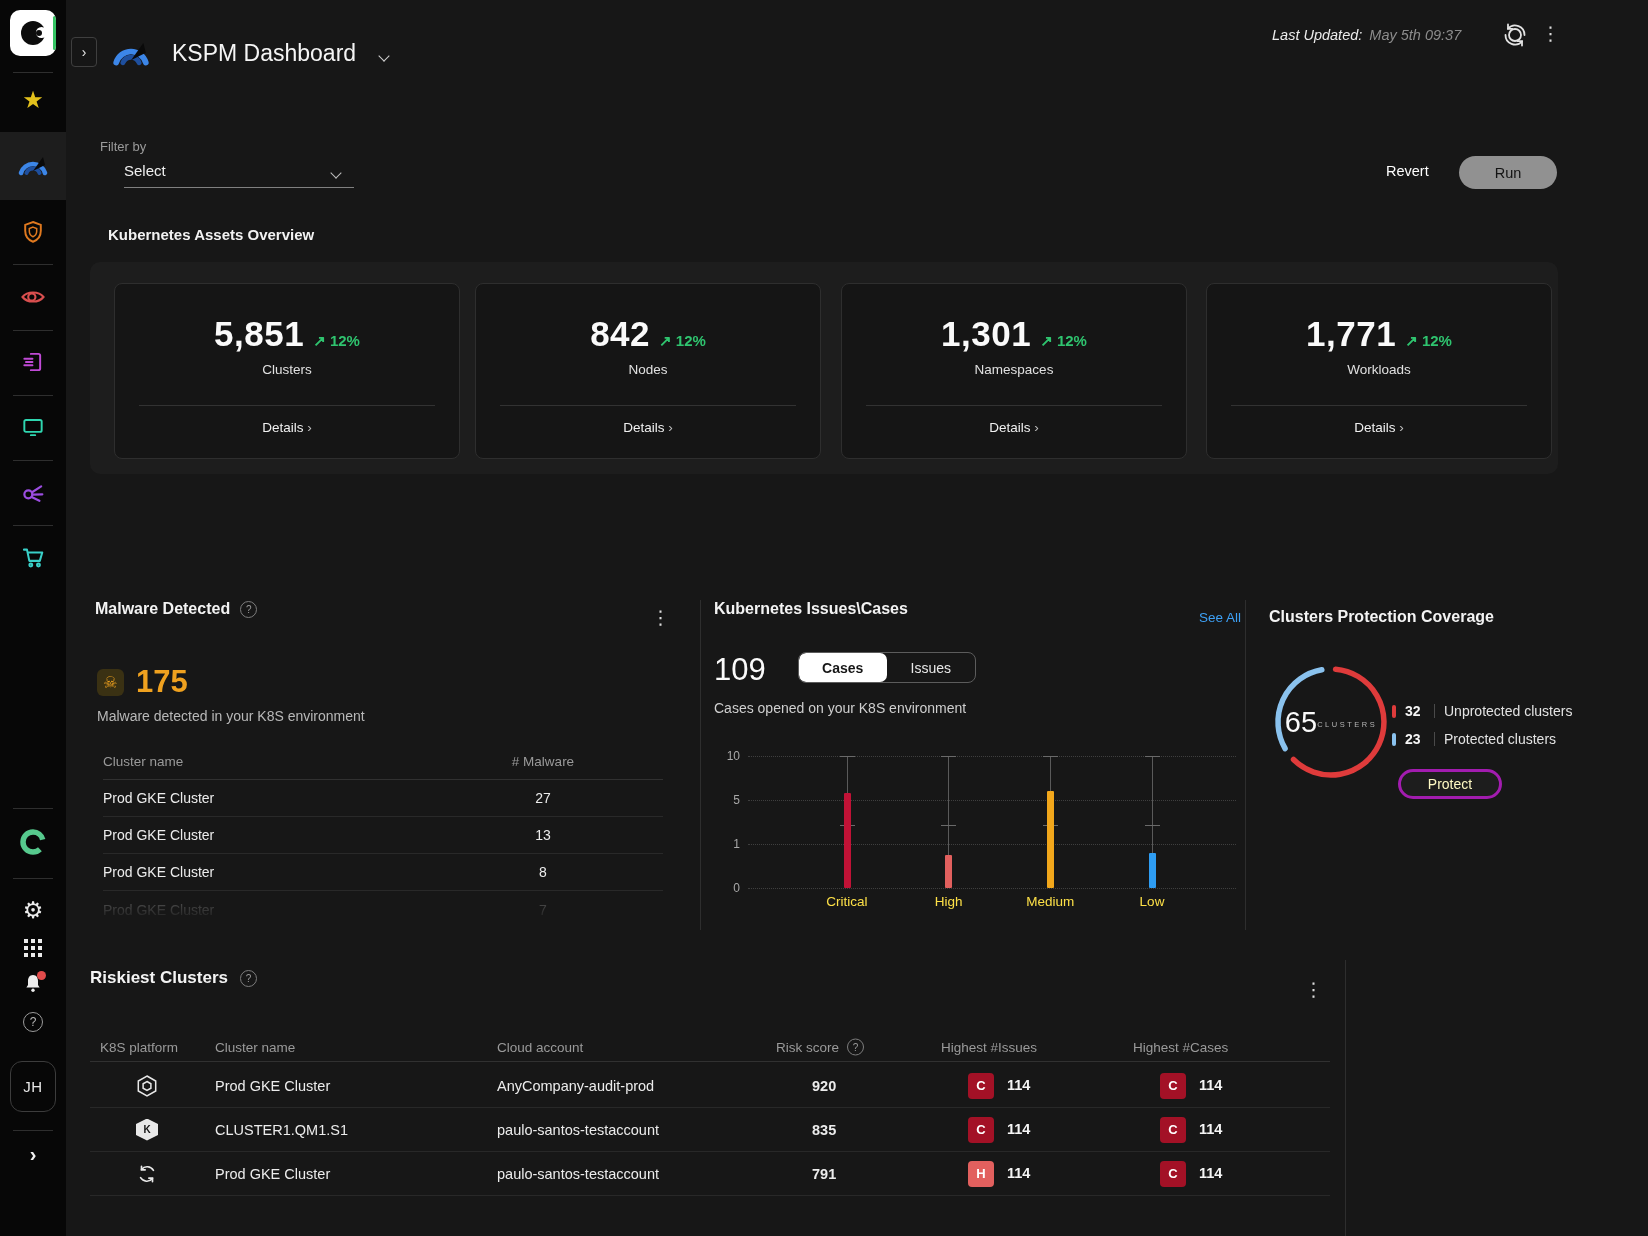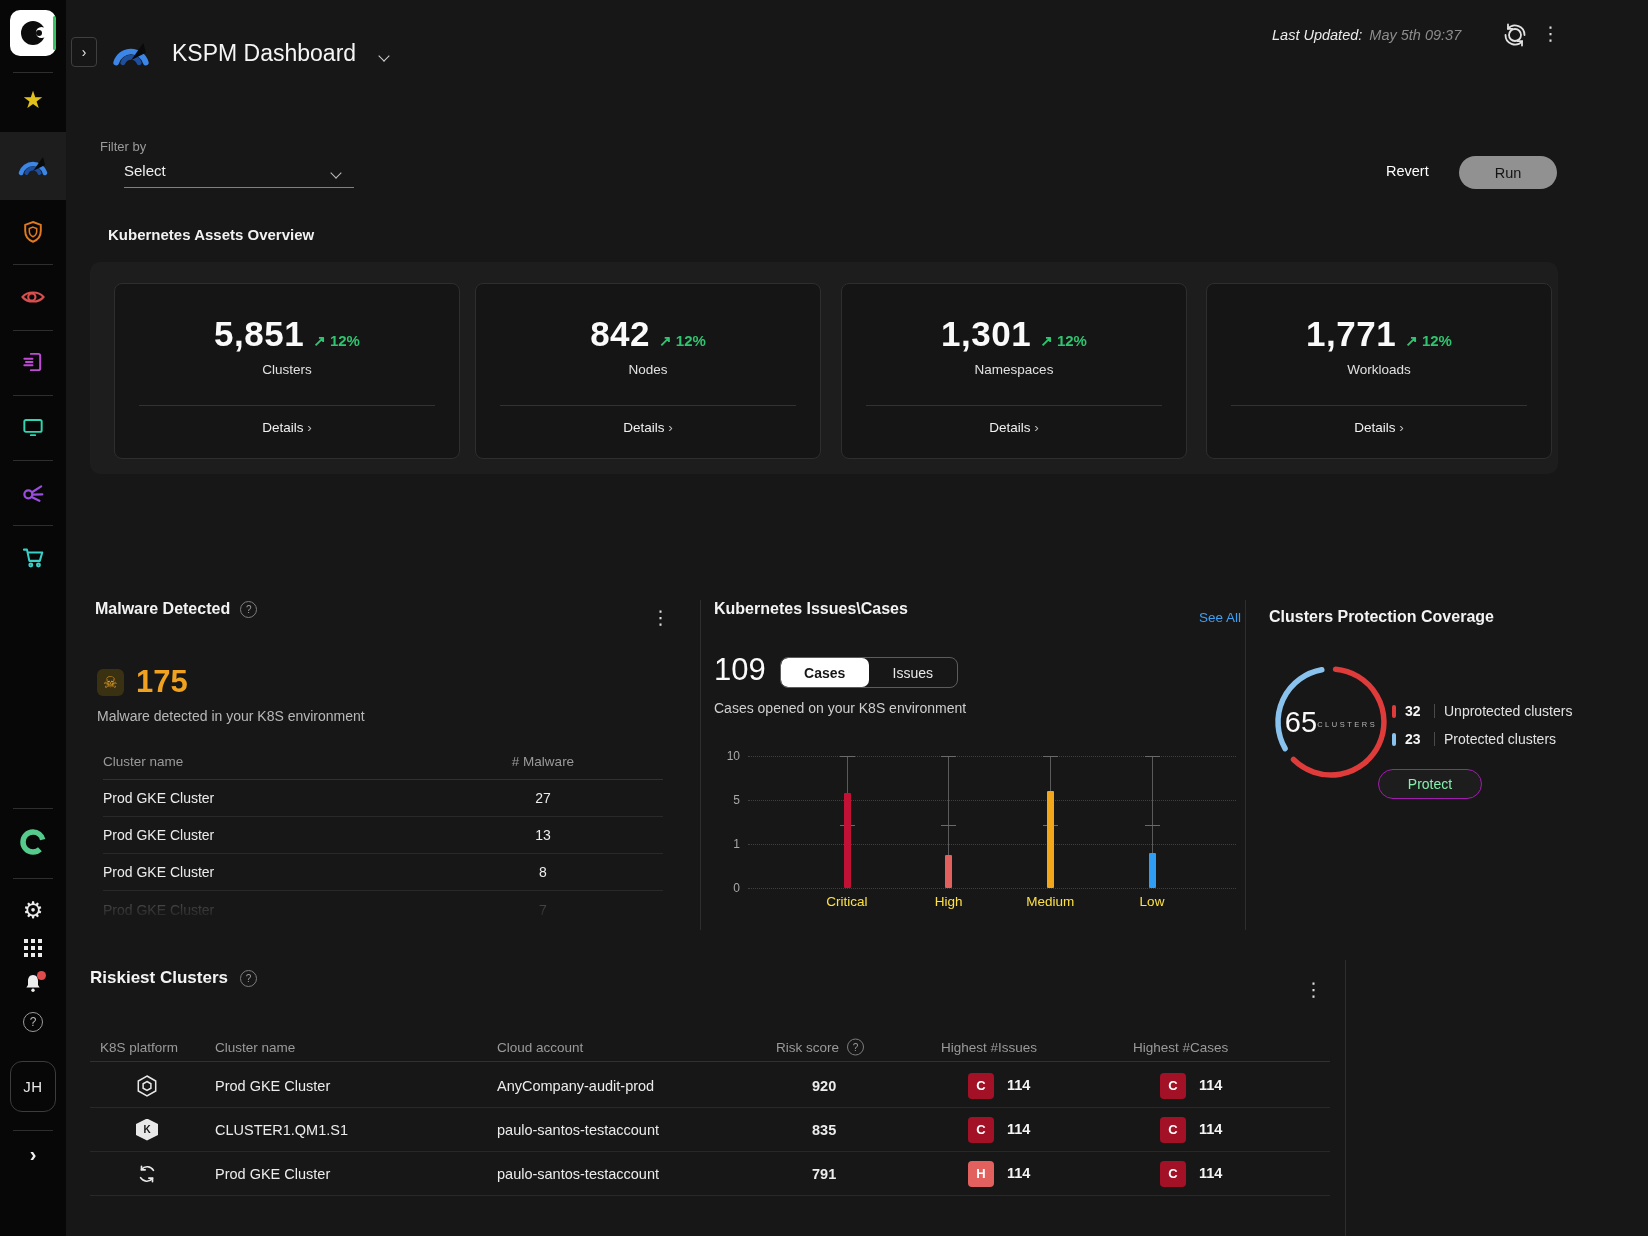--- a/index.html
+++ b/index.html
@@ -71,21 +71,21 @@
   .mw-hrow { display:flex; font-size:13.5px; color:#9a9a9a; padding:6px 0 10px 0; border-bottom:1px solid #313131; }
   .mw-row { display:flex; font-size:14px; color:#ececec; height:37px; align-items:center; border-bottom:1px solid #292929; }
   .mw-c1 { width:380px; }
   .mw-c2 { width:120px; text-align:center; }
   .mw-row.faded { opacity:.32; border-bottom:none; }
   #malware-fade { position:absolute; left:0; bottom:-4px; width:100%; height:26px; background:linear-gradient(transparent,#171717); pointer-events:none; }
 
   
   #issues { position:absolute; left:714px; top:600px; width:530px; height:330px; }
   #see-all { position:absolute; left:457px; top:10px; font-size:13.5px; font-weight:normal; color:#3da0f5; cursor:pointer;margin-left:28px; }
-  #issues-countrow { position:absolute; left:0px; top:52px; display:flex; align-items:flex-end; gap:14px; }
+  #issues-countrow { position:absolute; left:0px; top:52px; display:flex; align-items:flex-start; gap:32px; }
   #issues-count { font-size:31px; font-weight:500; color:#fafafa; }
   .toggle { display:flex; border:1px solid #5c5c5c; border-radius:8px; overflow:hidden; height:31px; width:178px; cursor:pointer; }
   .toggle .seg { flex:1; display:flex; align-items:center; justify-content:center; font-size:14px; }
   .toggle .seg.active { background:#ffffff; color:#161616; font-weight:bold; border-radius:7px; }
   .toggle .seg.idle { color:#e8e8e8; }
   #issues-sub { position:absolute; left:0px; top:100px; font-size:14px; color:#cfcfcf; }
   #issues-plot { position:absolute; left:34px; top:148px; width:492px; height:170px; }
   .gridline { position:absolute; left:0; right:4px; height:0; border-top:1px dotted #3f3f3f; }
   .ytick { position:absolute; left:-34px; width:26px; text-align:right; font-size:12px; color:#a8a8a8; transform:translateY(-7px); }
   .whisk-line { position:absolute; width:1px; background:#5a5a5a; }
@@ -97,21 +97,21 @@
   #protection { position:absolute; left:1258px; top:600px; width:390px; height:330px; }
   #donut-wrap { position:absolute; left:13px; top:62px; width:120px; height:120px; }
   #donut-center { position:absolute; left:0; top:0; width:120px; height:120px; display:flex; flex-direction:row; align-items:center; justify-content:center; }
   #donut-total { font-size:29px; font-weight:500; color:#fafafa; line-height:1; }
   #donut-caption { font-size:7.5px; letter-spacing:2.5px; color:#b5b5b5; margin-top:4px; }
   .legend-row { position:absolute; left:134px; display:flex; align-items:center; gap:9px; font-size:14px; }
   .legend-marker { width:4px; height:13px; border-radius:2px; flex:none; }
   .legend-val { font-weight:bold; color:#f5f5f5; width:20px; }
   .legend-sep { width:1px; height:14px; background:#4a4a4a; }
   .legend-lbl { color:#e3e3e3; white-space:nowrap; }
-  #protect-btn { position:absolute; left:120px; top:169px; width:104px; height:30px; border:1px solid #a21caf; border-radius:16px; background:#1d1d1d; color:#86efac; font-size:14px; display:flex; align-items:center; justify-content:center; cursor:pointer; }
+  #protect-btn { position:absolute; left:140px; top:169px; width:104px; height:30px; border:3px solid #a21caf; border-radius:16px; background:#1d1d1d; color:#fef9c3; font-size:14px; display:flex; align-items:center; justify-content:center; cursor:pointer; }
 
   
   #riskiest { position:absolute; left:90px; top:968px; width:1240px; height:268px; }
   #riskiest-head { display:flex; align-items:center; gap:12px; }
   #riskiest-kebab { position:absolute; left:1214px; top:12px; }
   .rk-header { position:absolute; top:64px; left:0; right:0; height:30px; font-size:13.5px; color:#9a9a9a; border-bottom:1px solid #313131; }
   .rk-row { position:absolute; left:0; right:0; height:44px; border-bottom:1px solid #282828; font-size:14.5px; color:#ececec; }
   .rk-cell { position:absolute; top:50%; transform:translateY(-50%); white-space:nowrap; }
   .sev-badge { display:inline-flex; width:26px; height:26px; border-radius:4px; align-items:center; justify-content:center; color:#fff; font-size:13px; font-weight:bold; }
   .sev-crit { background:#a31126; }

